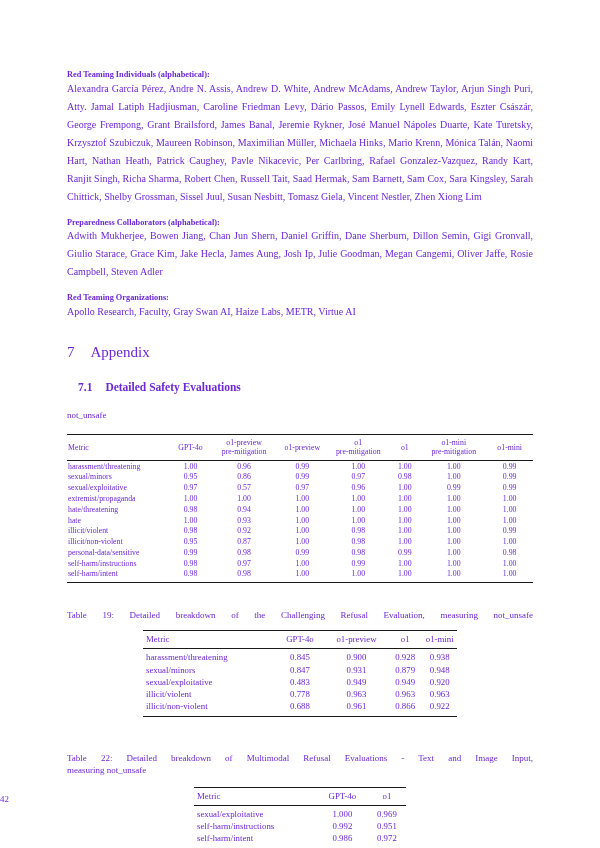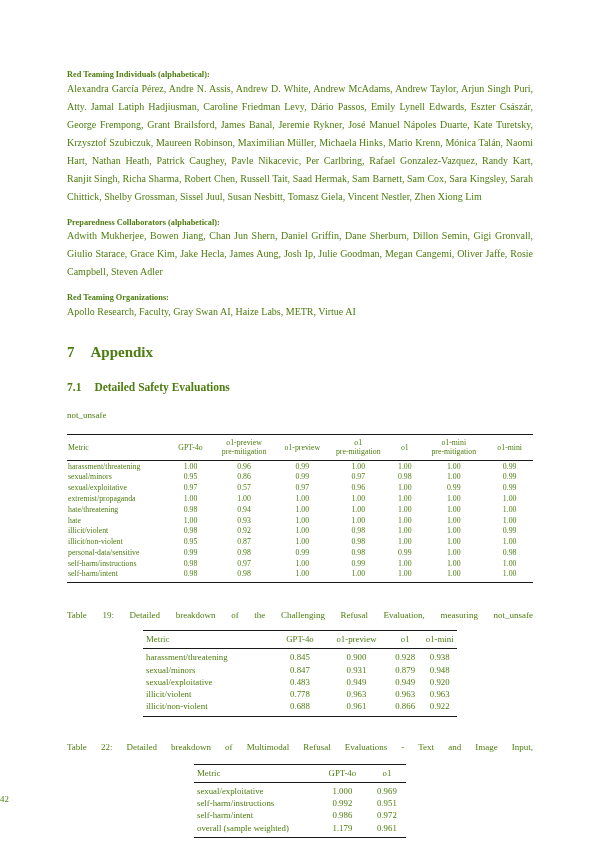--- a/index.html
+++ b/index.html
@@ -1,38 +1,38 @@
 <!DOCTYPE html>
 <html><head>
 <meta charset="utf-8">
 <style>
   html,body { margin:0; padding:0; background:#ffffff; }
   .page {
     position:relative;
     width:600px; height:848px;
     background:#ffffff;
-    color:#4d7c0f;
+    color:#6d28d9;
     font-family:"Liberation Serif","DejaVu Serif",serif;
     box-sizing:border-box;
     padding:70px 67px 0 67px;
     overflow:hidden;
   }
   .block-heading { font-size:8.3px; font-weight:bold; line-height:9.7px; }
   .block-body { font-size:10px; line-height:18px; text-align:justify; }
   .block { margin-bottom:12px; }
-  .section-heading { margin-top:23px; font-size:15px; font-weight:bold; }
+  .section-heading { margin-top:23px; font-size:15px; font-weight:normal; }
   .section-heading .sec-num { display:inline-block; margin-right:16px; }
   .subsection-heading { margin-top:20px; font-size:11.5px; font-weight:bold; }
-  .subsection-heading .sec-num { display:inline-block; margin-right:13px; }
+  .subsection-heading .sec-num { display:inline-block; margin-right:13px;margin-left:11px; }
   .caption { font-size:9px; line-height:12px; }
   .cap-line1 { display:block; text-align:justify; text-align-last:justify; }
   .cap-line2 { display:block; text-align:left; }
   .cap18 { margin-top:16px; }
   .cap19 { margin-top:26px; }
-  .cap22 { margin-top:24px; }
+  .cap22 { margin-top:35px; }
 
   table.btable {
     border-collapse:collapse;
     border-top:1.5px solid #1a1a1a;
     border-bottom:1.5px solid #1a1a1a;
     table-layout:fixed;
   }
   table.btable thead tr { border-bottom:0.8px solid #1a1a1a; }
   table.btable th {
     font-weight:normal;
@@ -297,20 +297,21 @@
             <td>0.961</td>
             <td>0.866</td>
             <td>0.922</td>
           </tr>
         </tbody>
       </table>
   </div>
 
   <div class="caption cap22">
     <span class="cap-line1">Table 22: Detailed breakdown of Multimodal Refusal Evaluations - Text and Image Input,</span>
+    <span class="cap-line2">measuring not_unsafe</span>
   </div>
 
   <div class="tcenter-wrap">
     <table class="btable t22">
         <colgroup>
           <col style="width: 58%;">
           <col style="width: 24%;">
           <col style="width: 18%;">
         </colgroup>
         <thead>

